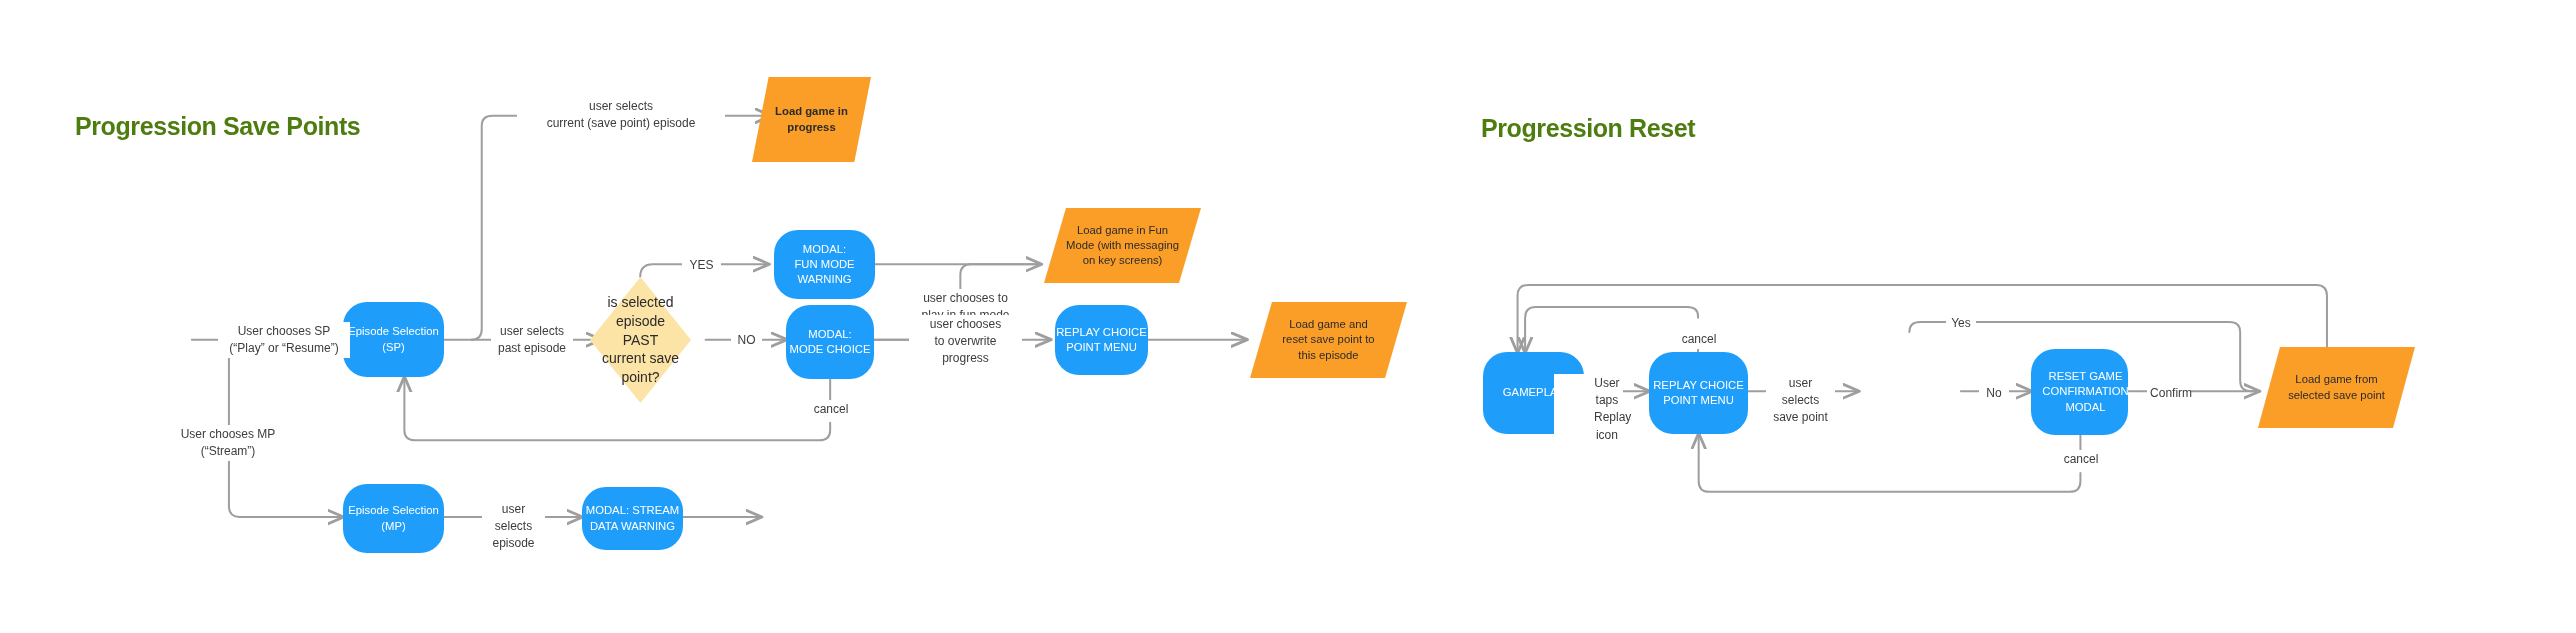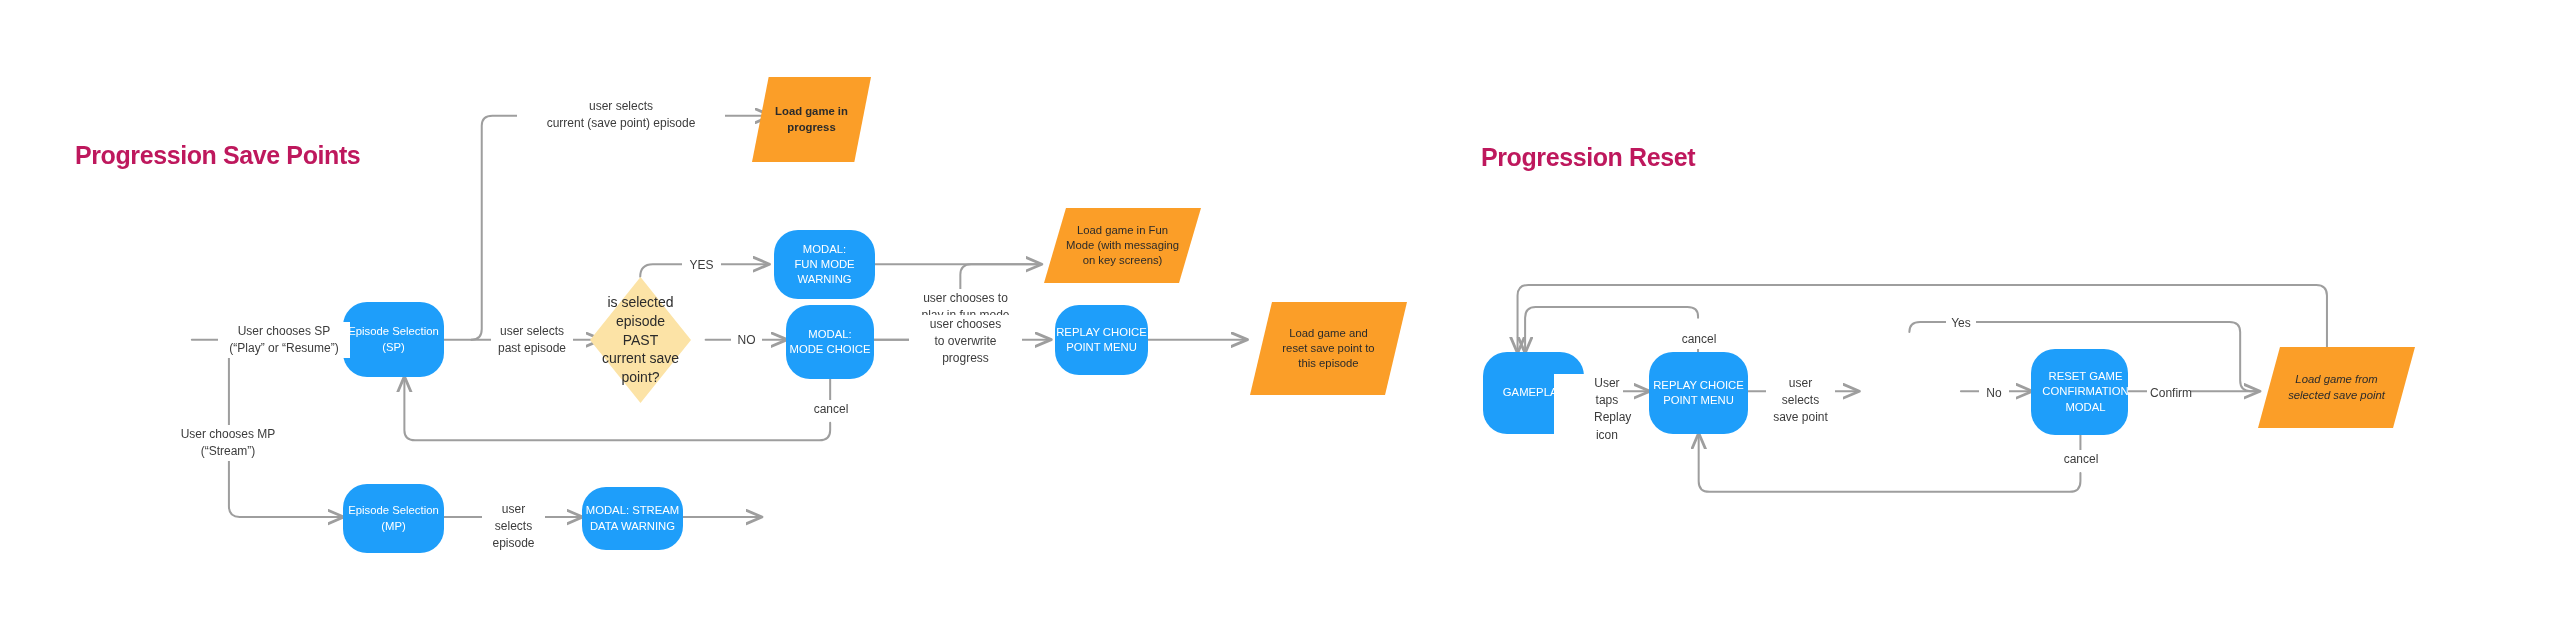--- a/index.html
+++ b/index.html
@@ -85,24 +85,23 @@
     line-height: 1.45;
     white-space: pre-line;
     background: #ffffff;
     padding: 0.6px 3.1px;
     box-sizing: border-box;
   }
   .section-title {
     position: absolute;
     font-size: 25px;
     font-weight: bold;
-    color: #be185d;
+    color: #4d7c0f;
     letter-spacing: -0.4px;
     white-space: nowrap;
-    margin-top: 29px;
   }
 </style>
 </head>
 <body>
 
 <div id="canvas">
 
   <svg class="edges" viewBox="0 0 4096 1008">
     <defs>
       <marker id="arrow" markerWidth="9" markerHeight="9" refX="7.5" refY="4" orient="auto" markerUnits="strokeWidth">
@@ -211,21 +210,21 @@
 progress</span>
   </div>
 
   <div class="node node-paral" style="left:1044px; top:208px; width:157px; height:75px;">
     <span class="paral-shape"></span>
     <span class="paral-label" style="white-space: pre-line;">Load game in Fun
 Mode (with messaging
 on key screens)</span>
   </div>
 
-  <div class="node node-paral" style="left:1250px; top:302px; width:157px; height:93px;">
+  <div class="node node-paral" style="left:1250px; top:302px; width:157px; height:76px;">
     <span class="paral-shape"></span>
     <span class="paral-label" style="white-space: pre-line;">Load game and
 reset save point to
 this episode</span>
   </div>
 
   <div class="node node-blue" style="left:343px; top:484px; width:101px; height:69px;">
     <span style="white-space: pre-line;">Episode Selection
 (MP)</span>
   </div>
@@ -275,21 +274,21 @@
 POINT MENU</span>
   </div>
 
 
   <div class="node node-blue" style="left:2031px; top:349px; width:97px; height:86px;padding-left:12px;">
     <span style="white-space: pre-line;">RESET GAME
 CONFIRMATION
 MODAL</span>
   </div>
 
-  <div class="node node-paral" style="left:2258px; top:347px; width:157px; height:81px;font-style:italic;">
+  <div class="node node-paral" style="left:2258px; top:347px; width:157px; height:81px;">
     <span class="paral-shape"></span>
     <span class="paral-label" style="white-space: pre-line;">Load game from
 selected save point</span>
   </div>
 
   <div class="edge-label" style="left:1554px; top:374px; width:69px;padding-left:40px;">User taps
 Replay icon</div>
 
   <div class="edge-label" style="left:1766px; top:374px; width:69px;">user selects
 save point</div>

